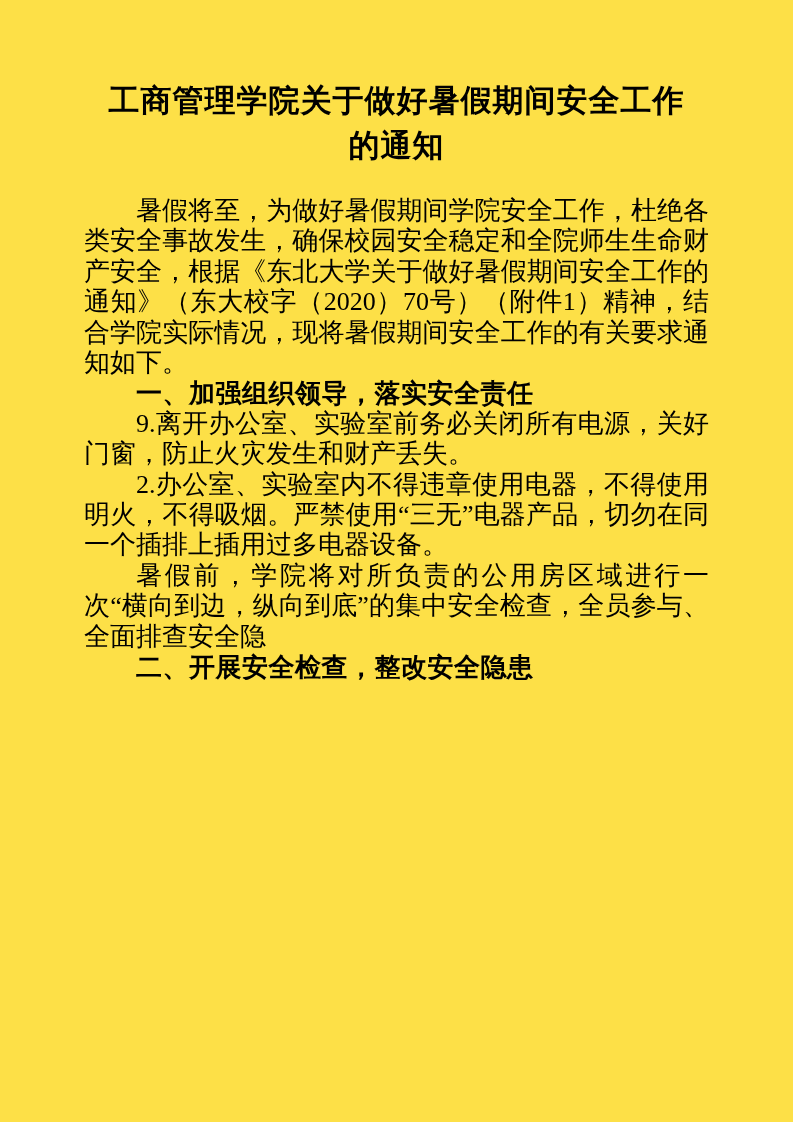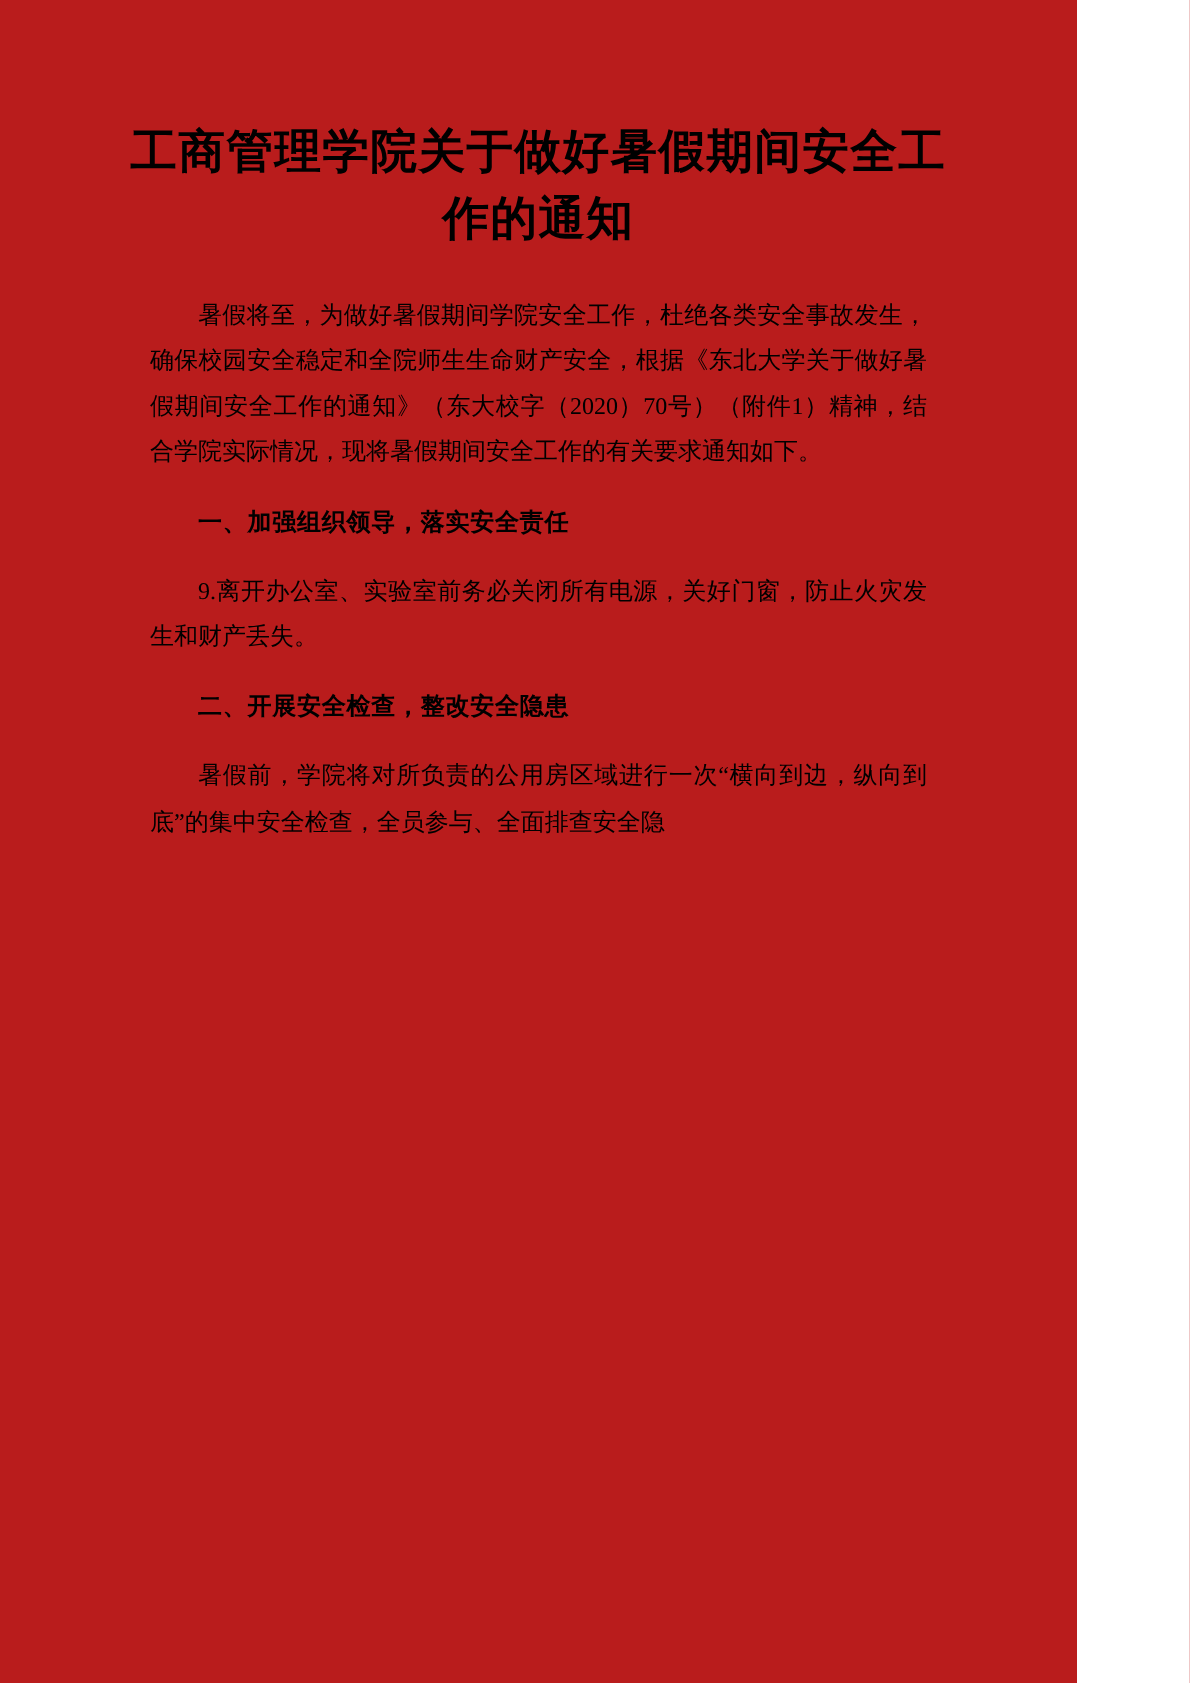--- a/index.html
+++ b/index.html
@@ -2,42 +2,42 @@
 <html><head>
 <meta charset="utf-8">
 <style>
   html, body {
     margin: 0;
     padding: 0;
     background: #ffffff;
   }
   .page {
     position: relative;
-    width: 718px;
+    width: 793px;
     height: 1122px;
-    background: #b91c1c;
+    background: #fde047;
     color: #000000;
     font-family: "Liberation Serif", "DejaVu Serif", serif;
     box-sizing: border-box;
     padding: 78px 84px 0 84px;
     overflow: hidden;
   }
   .title {
     font-size: 31px;
     font-weight: 700;
     text-align: center;
     line-height: 45px;
     margin: 0 auto 28px auto;
     max-width: 600px;
     letter-spacing: 1px;
   }
   .para {
-    font-size: 16px;
+    font-size: 26px;
     line-height: 30.4px;
-    margin: 16px;
+    margin: 0;
     text-indent: 2em;
     text-align: justify;
     text-align-last: left;
   }
   .heading {
     font-weight: 700;
     font-family: Liberation Sans, sans-serif;
     letter-spacing: 0.5px;
   }
 </style>
@@ -47,20 +47,21 @@
 <div class="page">
   <h1 class="title">工商管理学院关于做好暑假期间安全工作的通知</h1>
 
   <p class="para">暑假将至，为做好暑假期间学院安全工作，杜绝各类安全事故发生，确保校园安全稳定和全院师生生命财产安全，根据《东北大学关于做好暑假期间安全工作的通知》（东大校字（2020）70号）（附件1）精神，结合学院实际情况，现将暑假期间安全工作的有关要求通知如下。</p>
 
   <p class="para heading">一、加强组织领导，落实安全责任</p>
 
 
   <p class="para">9.离开办公室、实验室前务必关闭所有电源，关好门窗，防止火灾发生和财产丢失。</p>
 
+  <p class="para">2.办公室、实验室内不得违章使用电器，不得使用明火，不得吸烟。严禁使用“三无”电器产品，切勿在同一个插排上插用过多电器设备。</p>
 
 
 
 
+  <p class="para">暑假前，学院将对所负责的公用房区域进行一次“横向到边，纵向到底”的集中安全检查，全员参与、全面排查安全隐</p>
+
   <p class="para heading">二、开展安全检查，整改安全隐患</p>
-
-  <p class="para">暑假前，学院将对所负责的公用房区域进行一次“横向到边，纵向到底”的集中安全检查，全员参与、全面排查安全隐</p>
 </div>
 
 </body></html>

